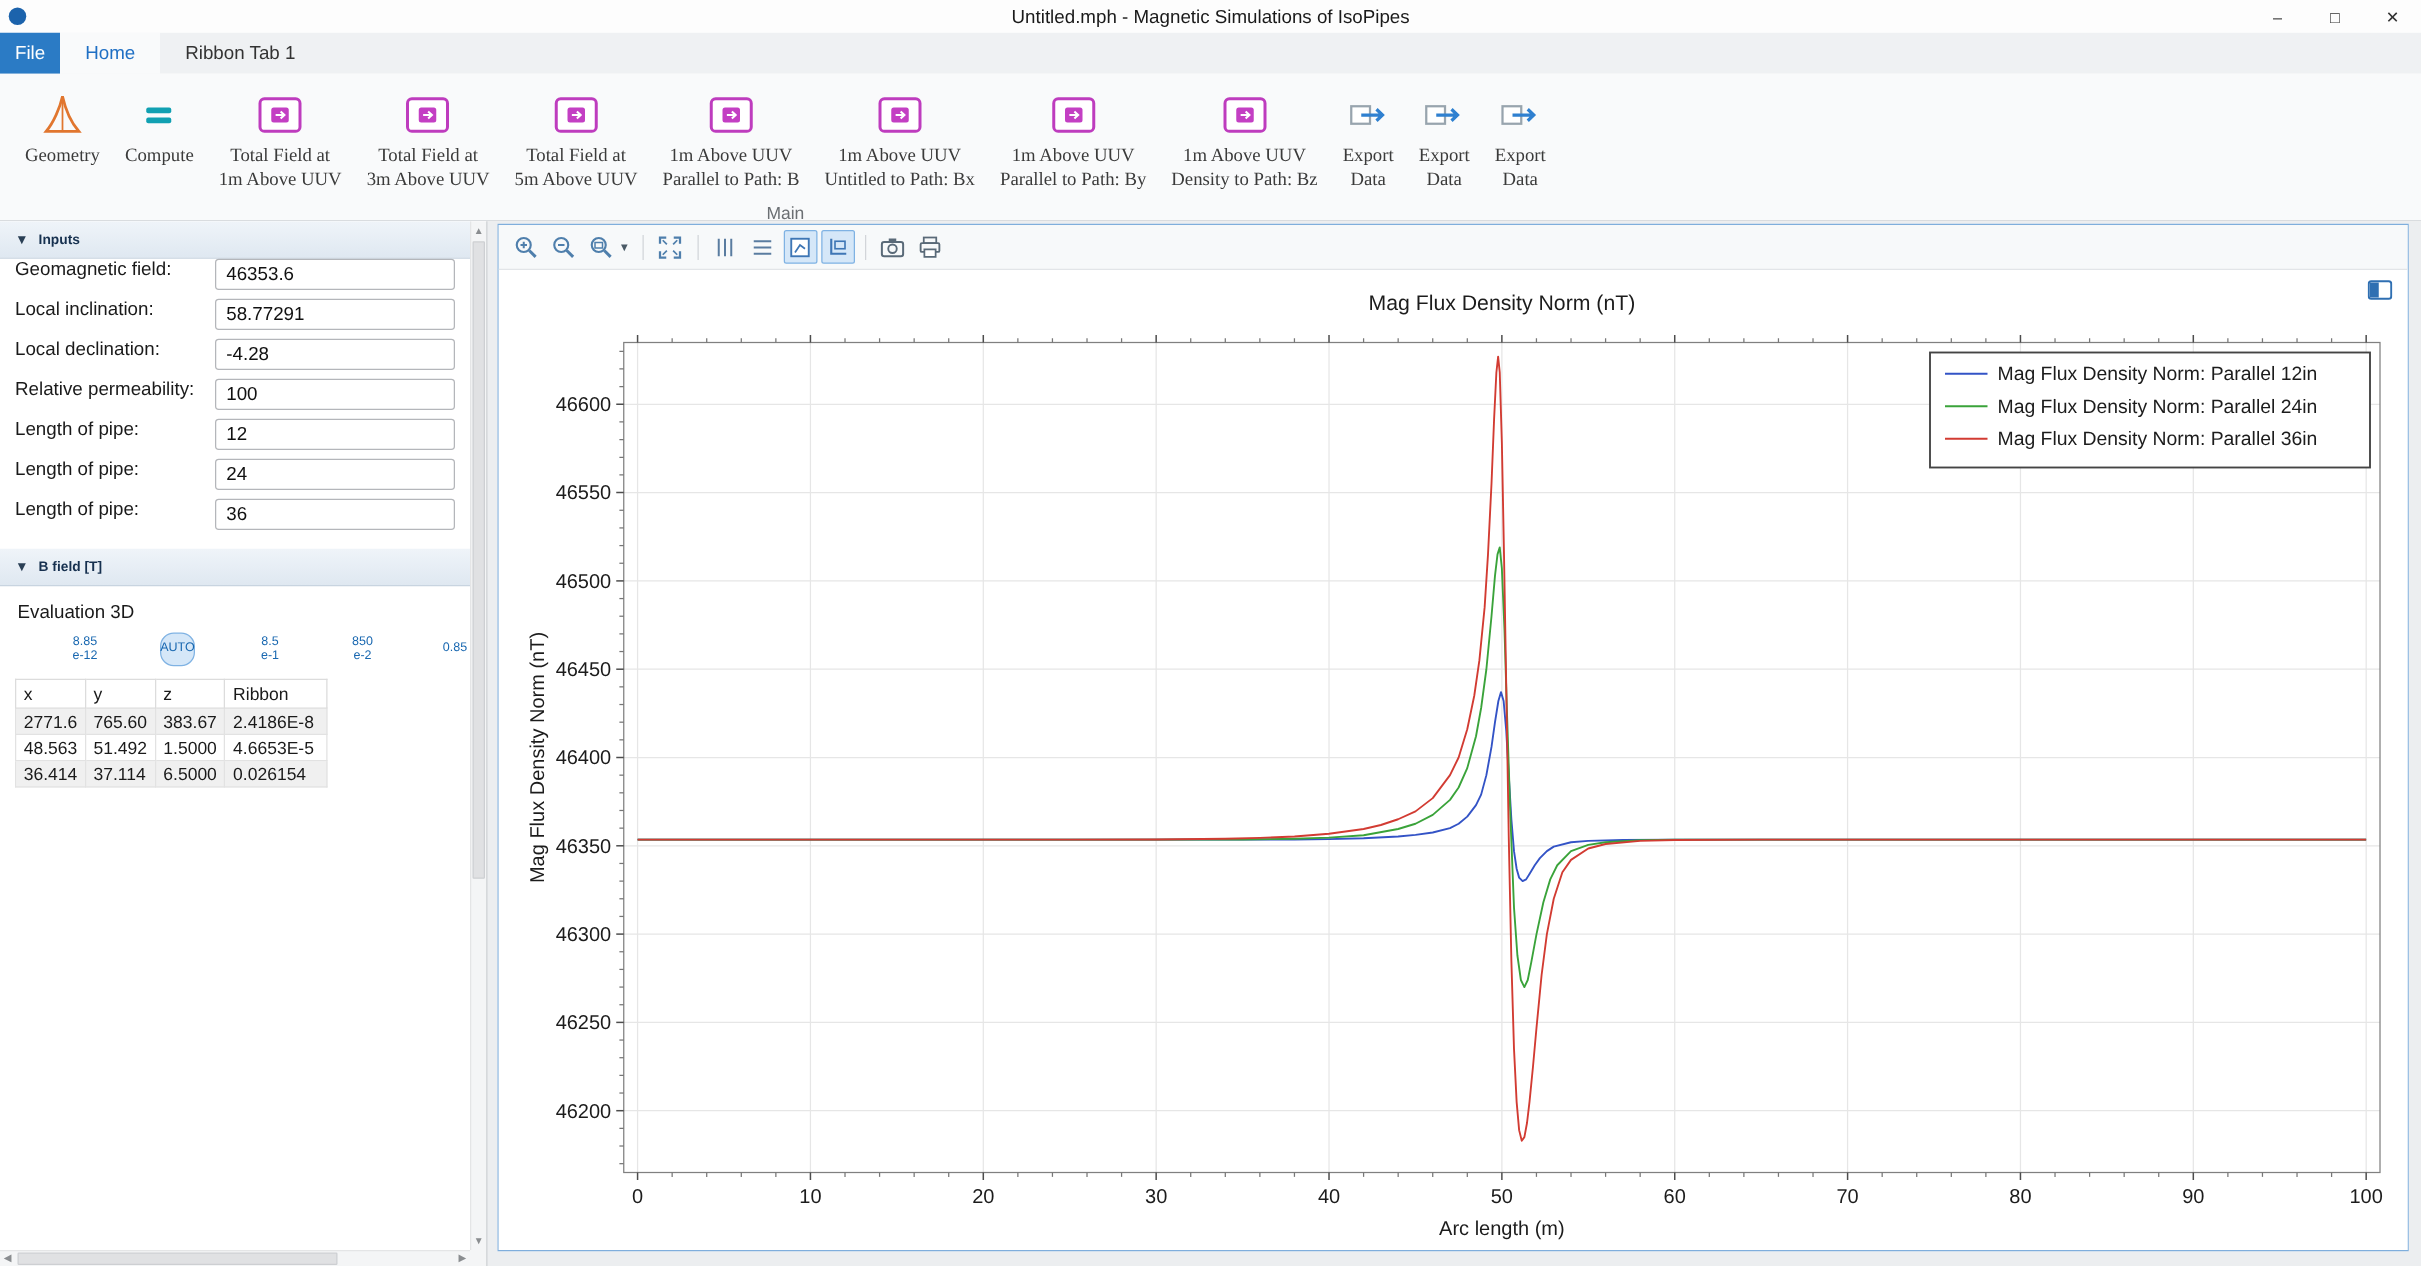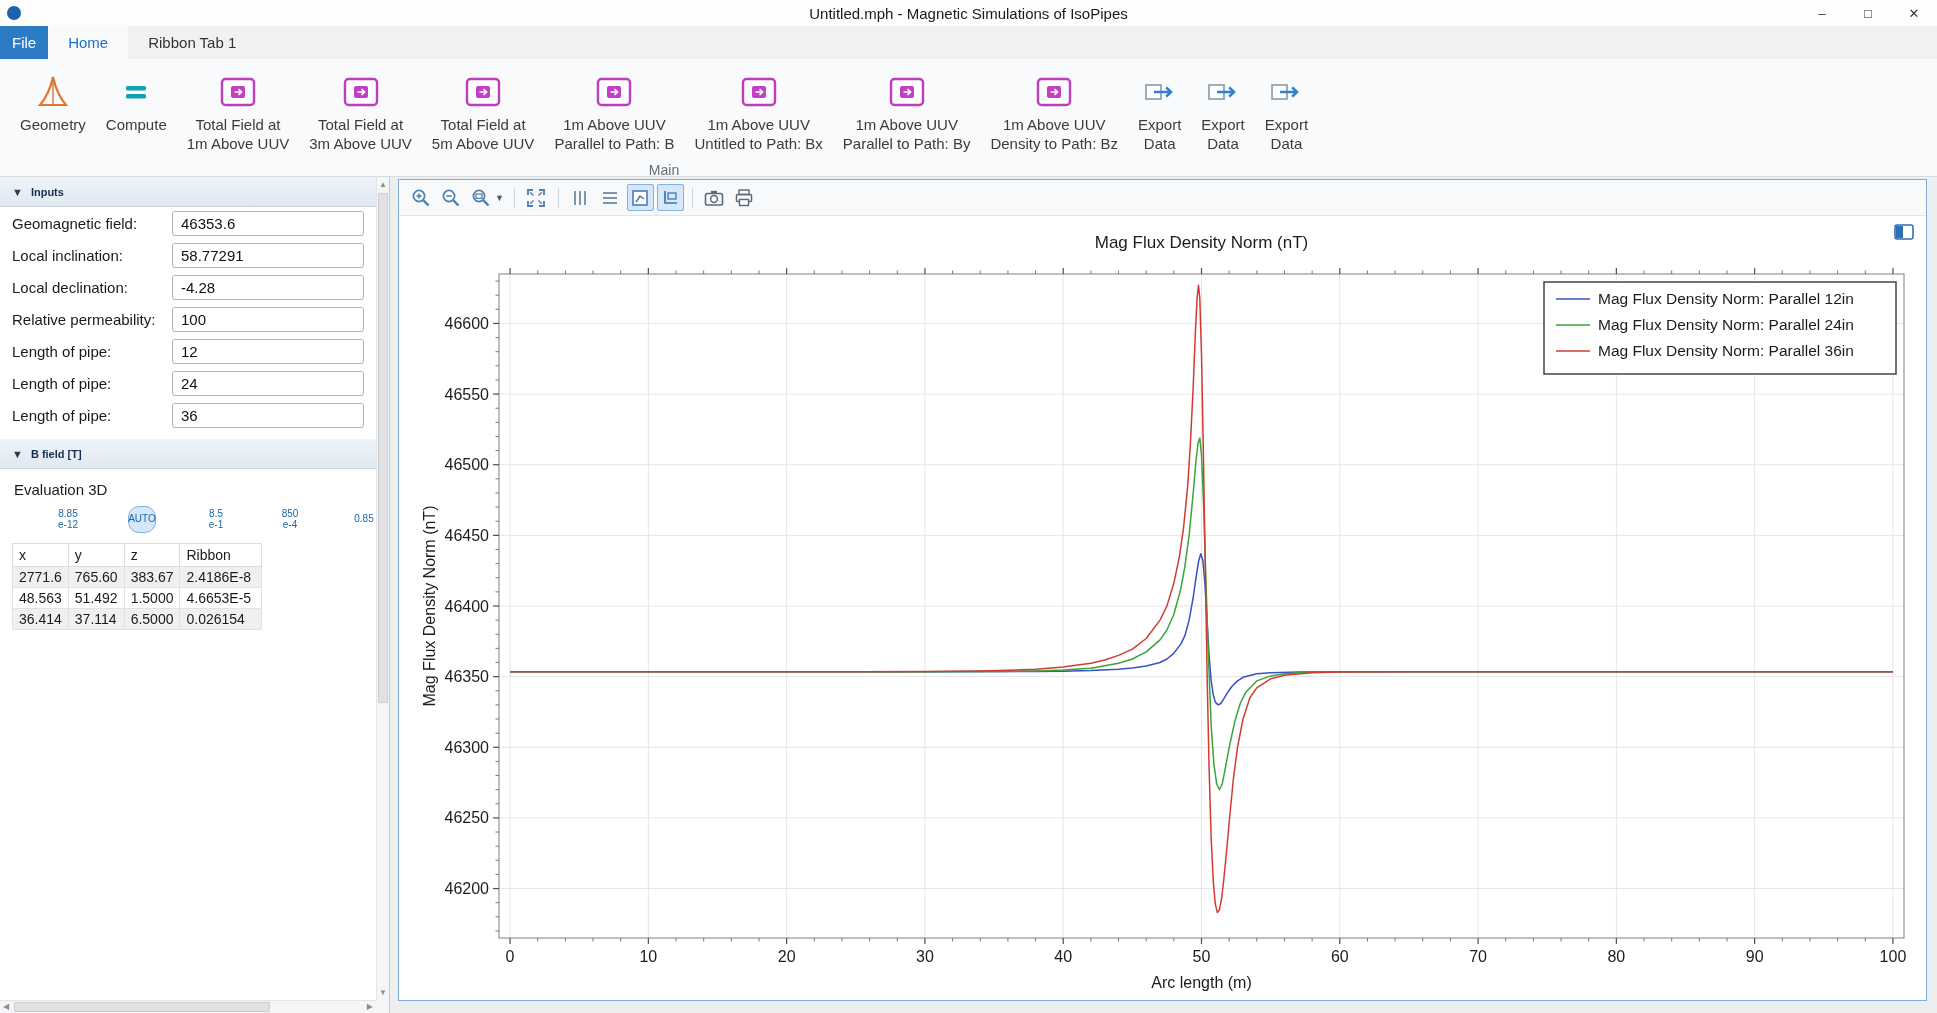--- a/index.html
+++ b/index.html
@@ -18,36 +18,36 @@
   .tabrow { height:33px; background:#eff1f3; display:flex; align-items:stretch; }
   .tab { padding:0 20px; display:flex; align-items:center; font-size:15px; color:#333; }
   .tab.file { background:#2b7bc5; color:#fff; padding:0 12px; }
   .tab.selected { background:#f9fafb; color:#1f6fc4; }
 
   
   .ribbon { height:118px; background:#f9fafb; border-bottom:1px solid #d9dcdf; position:relative; padding:8px 10px 0 10px; }
   .ribbon-group { display:inline-flex; flex-direction:column; }
   .ribbon-buttons { display:flex; align-items:flex-start; }
   .rbtn { display:flex; flex-direction:column; align-items:center; padding:3px 9px; border:1px solid transparent;
-    border-radius:3px; cursor:default; }
+    border-radius:3px; cursor:default;font-family:Liberation Serif, serif; }
   .ricon { height:42px; display:flex; align-items:center; justify-content:center; margin-bottom:3px; }
   .rlabel { font-size:15px; color:#3b3b3b; line-height:1.25; white-space:nowrap; }
   .group-label { text-align:center; font-size:14px; color:#6b6f73; padding:4px 0 2px 0; }
 
   
   .main { display:flex; height:836px; background:#eceef0; }
 
   
   .left-panel { width:390px; background:#fff; border-right:1px solid #c6cacd; position:relative; overflow:hidden; }
   .lp-content { position:absolute; inset:0 13px 13px 0; overflow:hidden; }
   .section-header { height:30px; display:flex; align-items:center; gap:8px; padding:0 12px;
     background:linear-gradient(#eff4f9,#dfe8f1); border-bottom:1px solid #c8d4e0; }
   .section-header .tri { font-size:11px; color:#2a3f55; }
   .section-header .sh-label { font-size:11px; font-weight:700; color:#16304f; }
-  .field-row { height:32px; display:flex; align-items:center; padding:0 12px; }
+  .field-row { height:32px; display:flex; padding:0 12px; }
   .flabel { flex:1; font-size:15px; color:#1a1a1a; }
   .finput { width:192px; height:25px; border:1px solid #b4b6ba; border-radius:3px; padding:0 8px;
     font-size:15px; font-family:inherit; color:#111; }
   .bfield-gap { height:8px; }
   .eval-label { padding:12px 14px 8px 14px; font-size:15px; color:#1a1a1a; }
   .eval-toolbar { display:flex; align-items:center; gap:2px; padding:0 10px 8px 10px; }
   .prec { min-width:28px; height:27px; display:flex; flex-direction:column; align-items:center; justify-content:center;
     font-size:10px; line-height:1.05; color:#1867b0; border:1px solid transparent; border-radius:2px; cursor:default;margin-left:44px; }
   .prec.active { background:#d5e7f8; border-color:#7fb2e3;border-radius:11px; }
   .etb-sep { width:1px; height:18px; background:#c9ccd0; margin:0 5px; }
@@ -302,21 +302,21 @@
             </span>
             <span class="prec active">
               <span>AUTO</span>
             </span>
             <span class="prec">
               <span>8.5</span>
               <span>e-1</span>
             </span>
             <span class="prec">
               <span>850</span>
-              <span>e-4</span>
+              <span>e-2</span>
             </span>
             <span class="prec">
               <span>0.85</span>
             </span>
             <span class="etb-sep"></span>
             <span class="etb-icon active">
               <svg width="18" height="18" viewBox="0 0 18 18">
                 <rect x="2" y="3" width="14" height="12" fill="#fff" stroke="#3e76b5" stroke-width="1.3"></rect>
                 <line x1="2" y1="7" x2="16" y2="7" stroke="#3e76b5"></line>
                 <line x1="7" y1="3" x2="7" y2="15" stroke="#3e76b5"></line>

